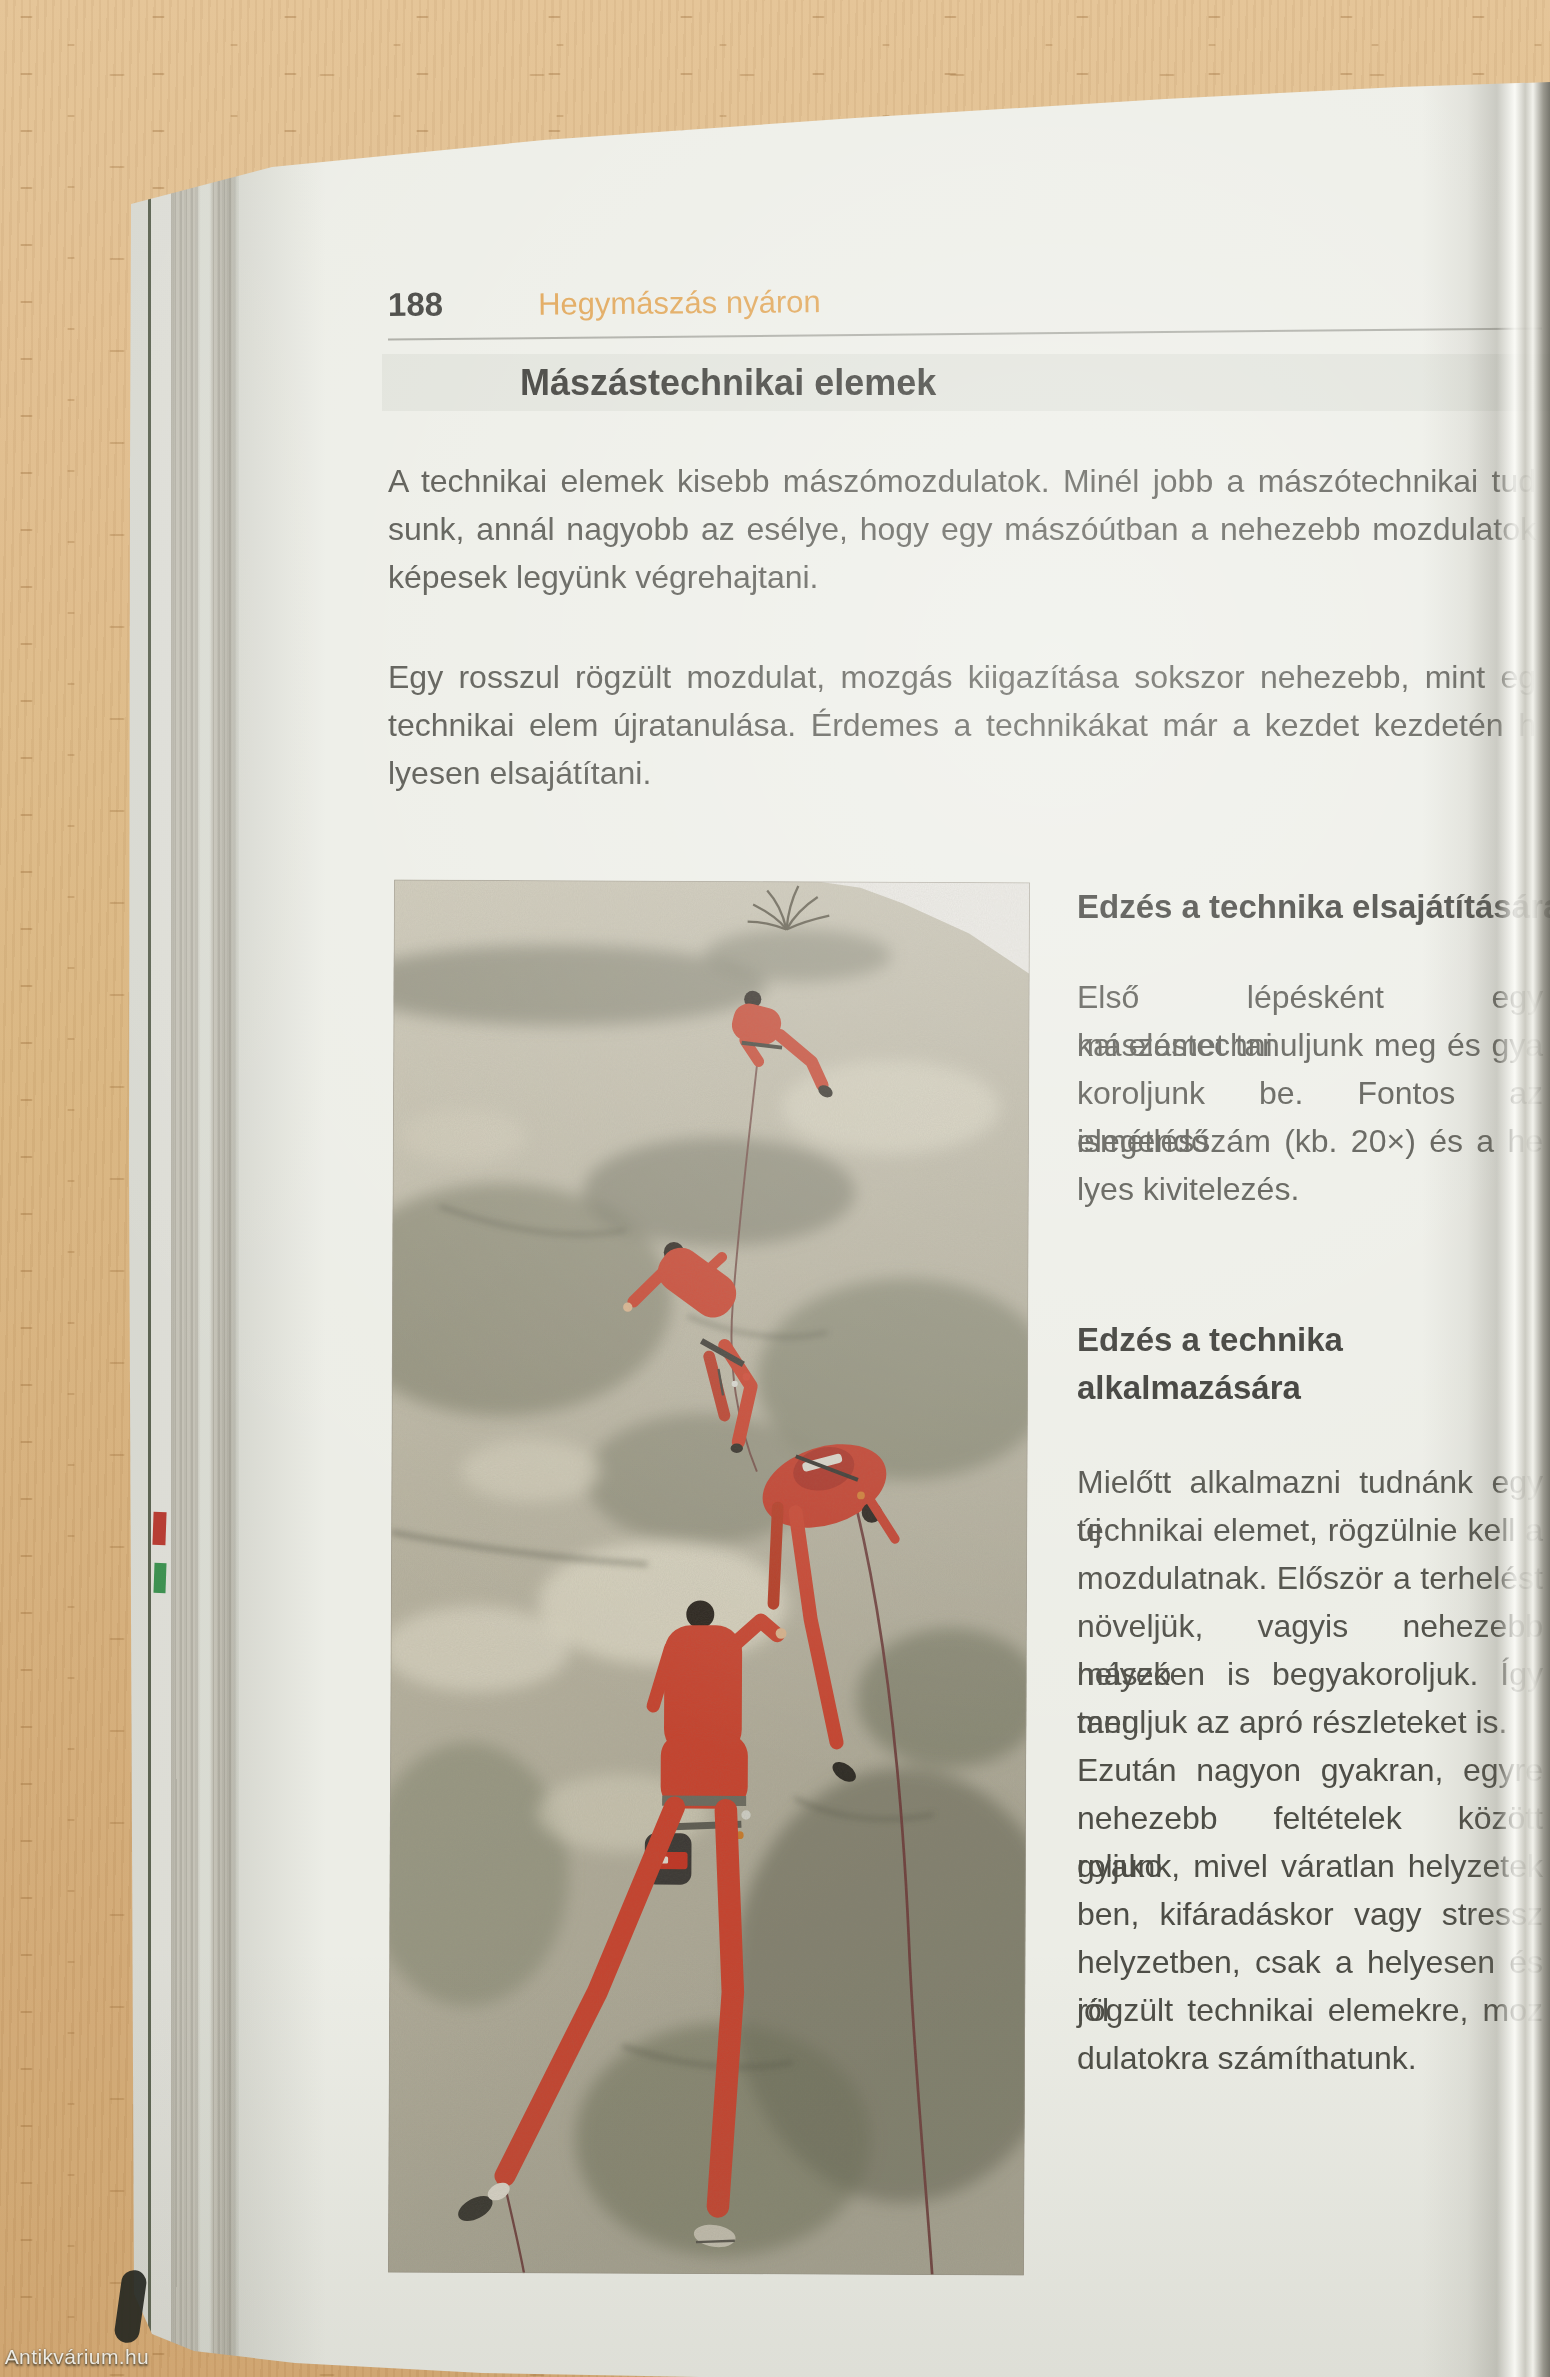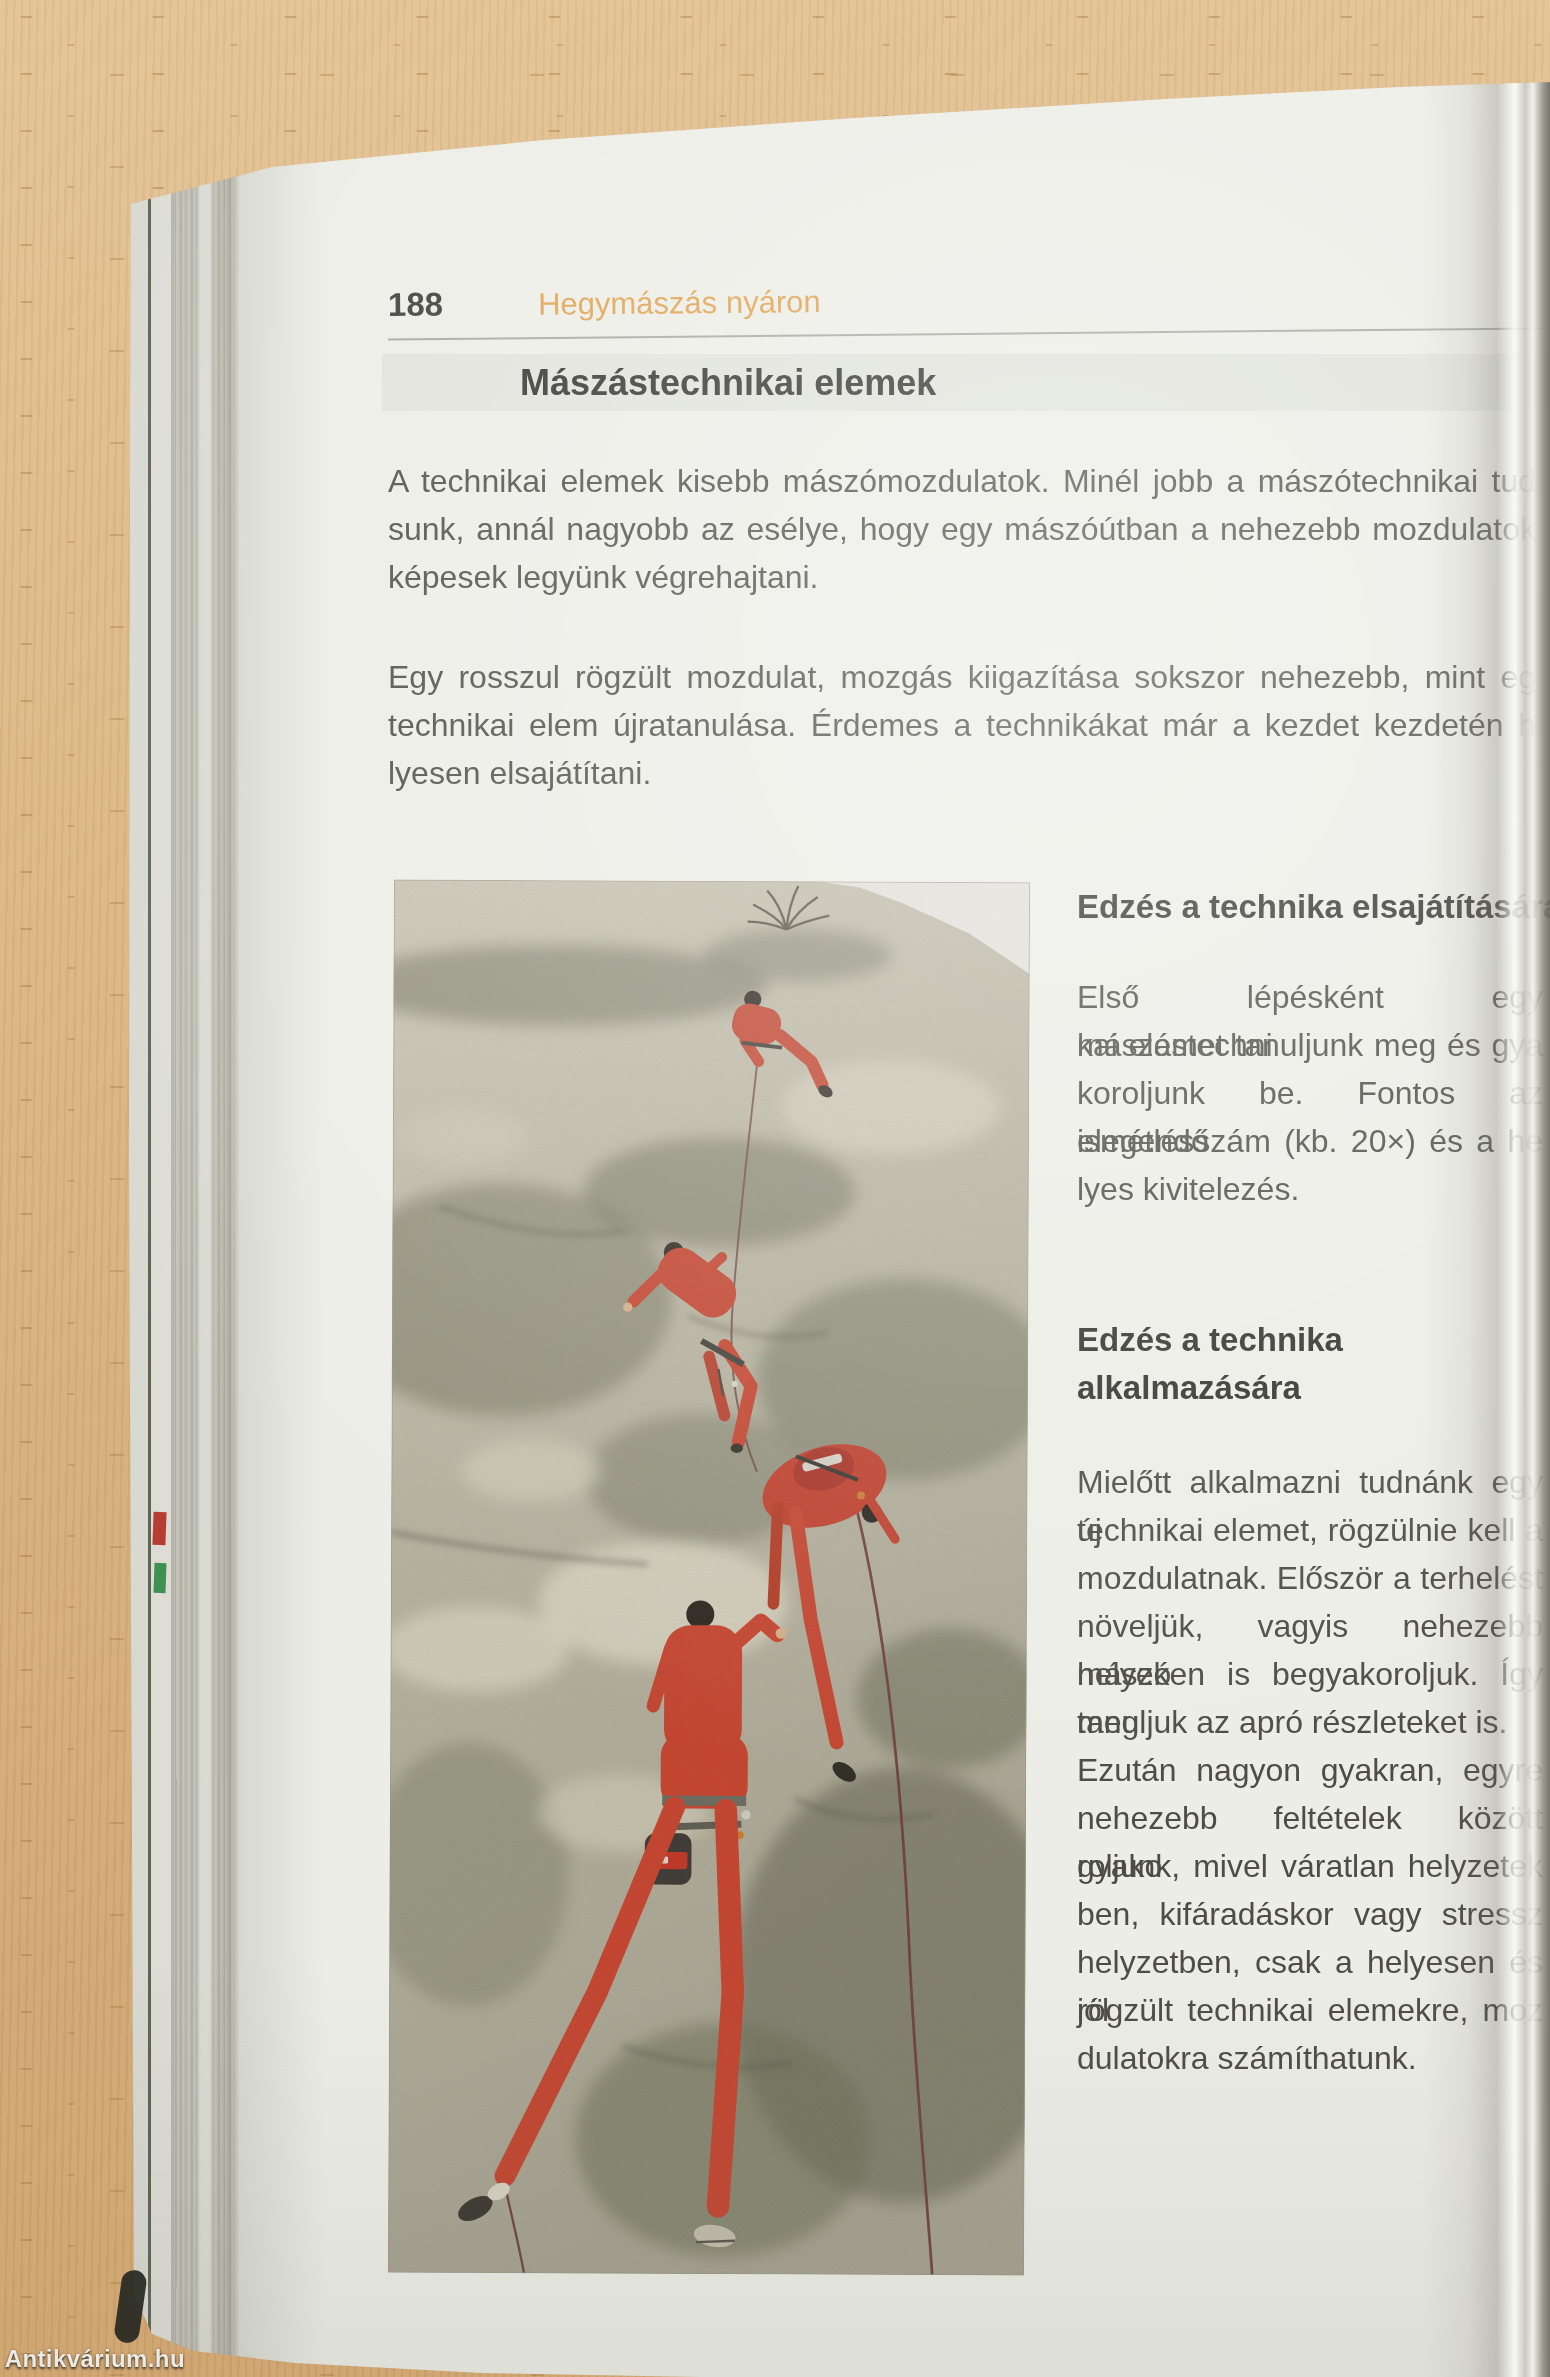--- a/index.html
+++ b/index.html
@@ -60,21 +60,21 @@
       rgba(120,118,105,0) 0%,
       rgba(120,118,105,.10) 35%,
       rgba(110,108,96,.28) 58%,
       rgba(252,252,248,.85) 72%,
       rgba(200,199,190,.90) 80%,
       rgba(242,242,236,.95) 86%,
       rgba(140,138,128,.85) 94%,
       rgba(100,99,90,.90) 100%);
   }
   .watermark{
-    position:absolute;left:4.7px;top:2345px;z-index:60;font-size:24px;font-weight:bold;
+    position:absolute;left:4.7px;top:2345px;z-index:60;font-size:21px;font-weight:normal;
     color:#eceae2;text-shadow:0 1.6px 2.3px rgba(45,42,30,.85),0 0 1.6px rgba(45,42,30,.6);letter-spacing:0.4px;
   }
 </style>
 </head>
 <body>
 
 <div class="book">
 
   <div class="fore-edge"></div>
   <div class="cover-strip"></div>

